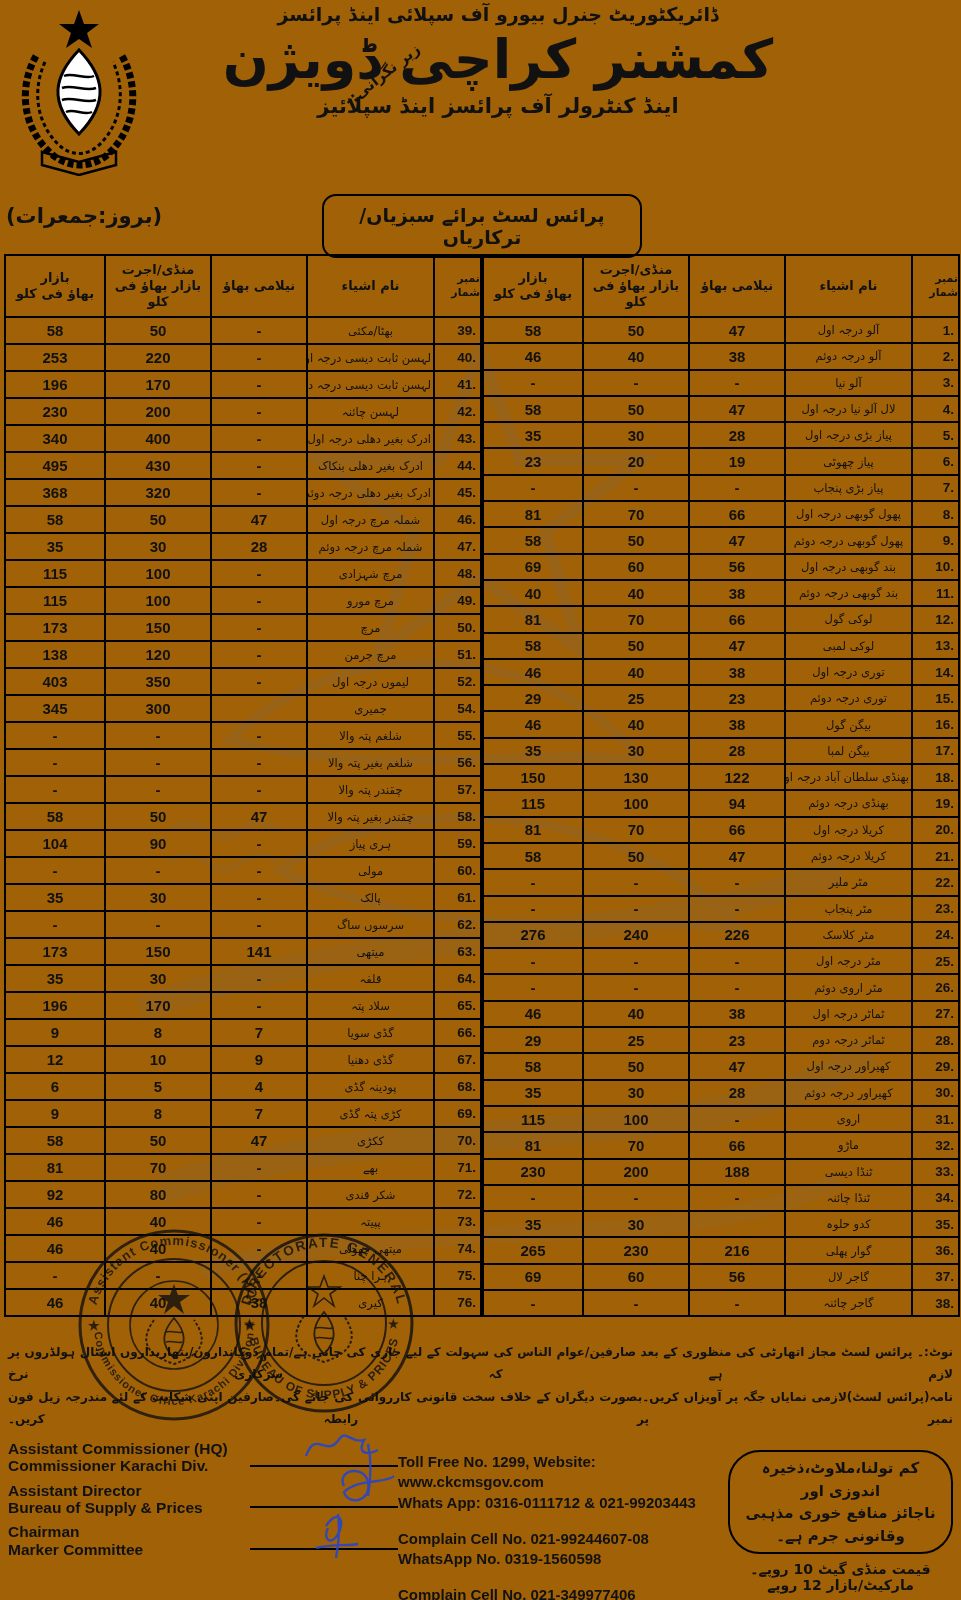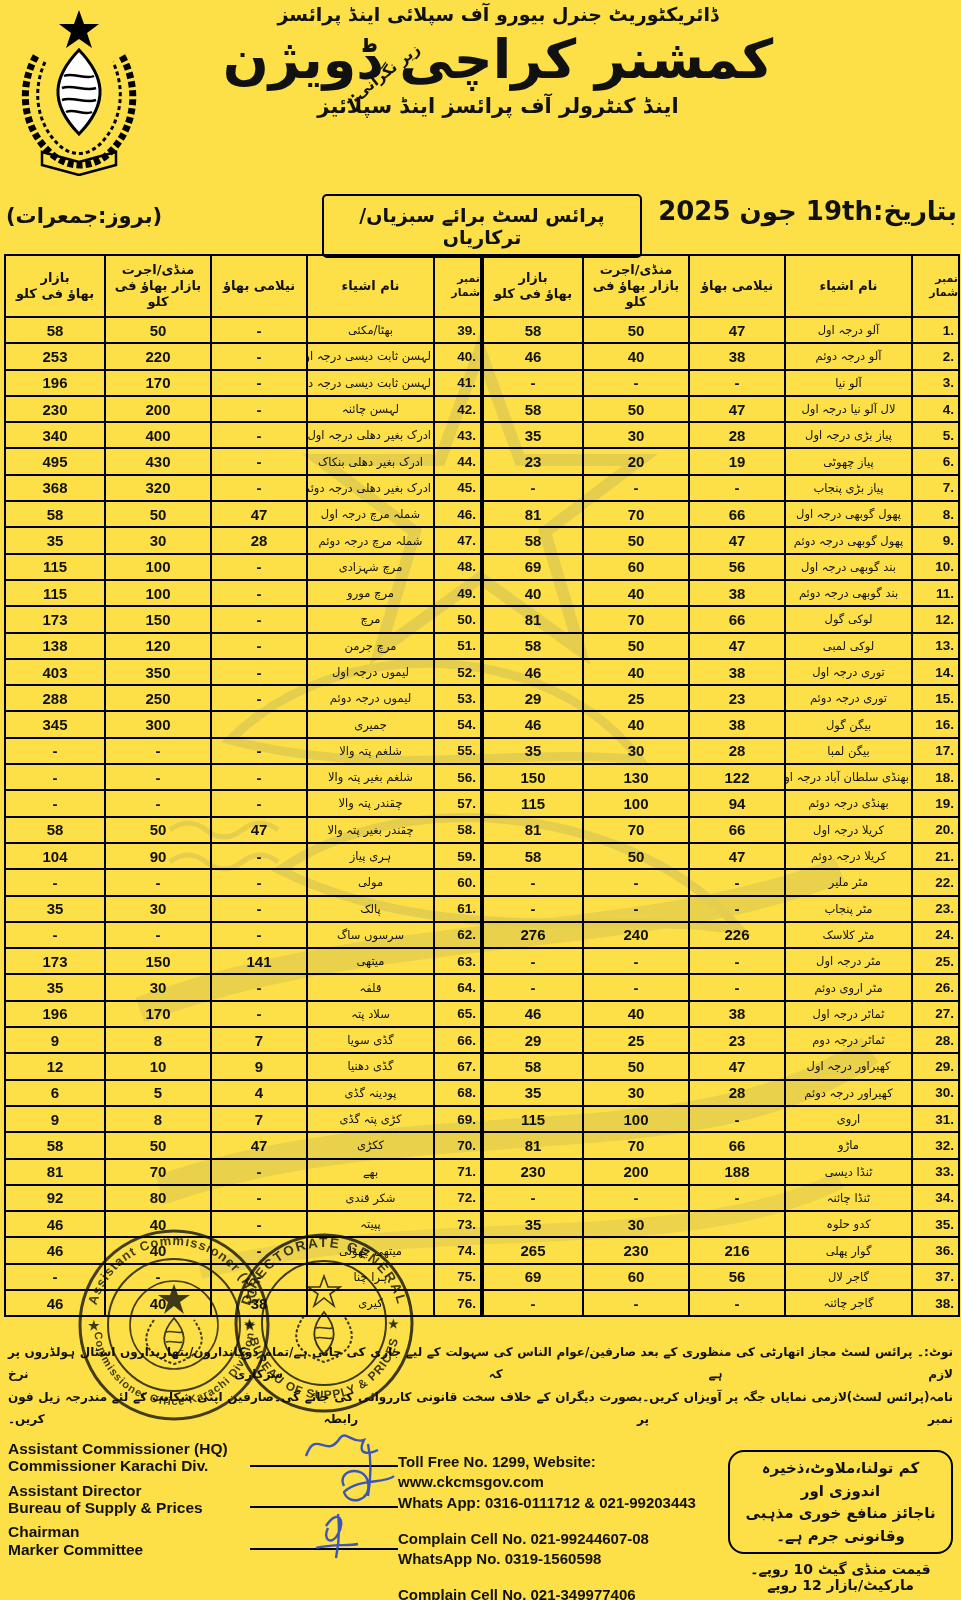--- a/index.html
+++ b/index.html
@@ -1,31 +1,31 @@
 <!DOCTYPE html>
 <html><head>
 <meta charset="utf-8">
 <style>
   * { margin:0; padding:0; box-sizing:border-box; }
   html,body { background:#ffffff; }
   body { width:961px; height:1600px; font-family:"Liberation Sans", sans-serif; color:#111; overflow:hidden; }
-  .page { position:relative; width:961px; height:1600px; background:#fde047; }
+  .page { position:relative; width:961px; height:1600px; background:#a16207; }
 
   .urdu { font-family:"DejaVu Sans", sans-serif; direction:rtl; }
 
   
   .header { position:relative; height:252px; }
   .logo { position:absolute; left:12px; top:4px; }
   .head-center { margin:0 130px 0 165px; text-align:center; }
   .org-line { font-size:19px; font-weight:bold; line-height:1.55; }
   .main-title { font-size:54px; font-weight:bold; line-height:1.15; letter-spacing:-1px; }
   .sub-title { font-size:21px; font-weight:bold; margin-top:2px; }
   .supervision { position:absolute; left:352px; top:92px; transform:rotate(-38deg); transform-origin:left bottom; font-size:15px; font-weight:bold; }
   .day-label { position:absolute; left:6px; top:204px; font-size:21px; font-weight:bold; }
-  .list-title-box { position:absolute; left:322px; top:194px; width:320px; border:2.5px solid #000; border-radius:5px; padding:8px 6px; text-align:center; font-size:19px; font-weight:bold; }
+  .list-title-box { position:absolute; left:322px; top:194px; width:320px; border:2.5px solid #000; border-radius:14px; padding:8px 6px; text-align:center; font-size:19px; font-weight:bold; }
   .date-label { position:absolute; right:4px; top:196px; font-size:26px; font-weight:bold; }
 
   
   .watermark { position:absolute; left:80px; top:310px; opacity:0.16; pointer-events:none; z-index:0; }
 
   
   .tables { position:relative; display:flex; margin:2px 4px 0 4px; z-index:1; }
   table { border-collapse:collapse; table-layout:fixed; width:476.5px; background:transparent; }
   th, td { border:2px solid #000; text-align:center; vertical-align:middle; overflow:hidden; }
   thead th { height:62px; font-weight:bold; line-height:1.25; }
@@ -46,21 +46,21 @@
 
   
   .footer { position:relative; display:flex; margin:10px 8px 0 8px; z-index:2; }
   .officials { width:390px; }
   .official { display:flex; align-items:flex-end; margin-bottom:7px; }
   .off-text { width:240px; font-size:15.5px; font-weight:bold; line-height:1.12; }
   .sig-line { flex:1; border-bottom:2.5px solid #000; height:18px; margin:0 0 8px 2px; }
   .contacts { width:330px; font-size:15px; font-weight:bold; line-height:1.35; padding-top:12px; }
   .contact-gap { margin-top:16px; }
   .warn-col { flex:1; padding-top:10px; text-align:center; }
-  .warn-box { border:2.5px solid #000; border-radius:16px; padding:5px 8px; font-size:15px; font-weight:bold; line-height:1.5; font-family:"DejaVu Sans", sans-serif; direction:rtl; }
+  .warn-box { border:2.5px solid #000; border-radius:32px; padding:5px 8px; font-size:15px; font-weight:bold; line-height:1.5; font-family:"DejaVu Sans", sans-serif; direction:rtl; }
   .price-note { margin-top:7px; font-size:14px; font-weight:bold; font-family:"DejaVu Sans", sans-serif; direction:rtl; }
   .signatures { position:absolute; left:238px; top:-14px; z-index:3; pointer-events:none; }
 </style>
 </head>
 <body>
 
 <div class="page">
 
   <div class="header">
 
@@ -77,21 +77,20 @@
 
     <div class="head-center">
       <div class="org-line urdu">ڈائریکٹوریٹ جنرل بیورو آف سپلائی اینڈ پرائسز</div>
       <div class="main-title urdu">کمشنر کراچی ڈویژن</div>
       <div class="sub-title urdu">اینڈ کنٹرولر آف پرائسز اینڈ سپلائیز</div>
     </div>
 
     <div class="supervision urdu">زیر نگرانی:-</div>
     <div class="day-label urdu">(بروز:جمعرات)</div>
     <div class="list-title-box urdu">پرائس لسٹ برائے سبزیاں/ترکاریاں</div>
-    <div class="date-label urdu">بتاریخ:19th جون 2025</div>
   </div>
 
   <svg class="watermark" width="820" height="1010" viewBox="0 0 820 1010">
     <g fill="none" stroke="#6e6e6e">
       <path d="M400 40 L440 150 L560 150 L465 222 L500 340 L400 268 L300 340 L335 222 L240 150 L360 150 Z" stroke-width="12"></path>
       <path d="M150 430 C260 320 470 330 560 450 C450 436 300 470 150 430 Z" stroke-width="9"></path>
       <path d="M200 560 C330 470 560 500 660 620 C540 600 360 640 200 560 Z" stroke-width="9"></path>
       <path d="M90 520 q18 -14 36 0 q18 14 36 0 q18 -14 36 0 M90 552 q18 -14 36 0 q18 14 36 0 q18 -14 36 0" stroke-width="5"></path>
       <path d="M60 700 C300 610 560 640 760 560" stroke-width="26" opacity="0.8"></path>
       <path d="M80 880 C340 790 620 860 790 740" stroke-width="30" opacity="0.8"></path>
@@ -209,27 +208,20 @@
             <td class="col-auction">-</td>
             <td class="col-name" dir="rtl">مرچ جرمن</td>
             <td class="col-no">51.</td>
           </tr>
           <tr>
             <td class="col-bazar">403</td>
             <td class="col-mandi">350</td>
             <td class="col-auction">-</td>
             <td class="col-name" dir="rtl">لیموں درجہ اول</td>
             <td class="col-no">52.</td>
-          </tr>
-          <tr>
-            <td class="col-bazar">288</td>
-            <td class="col-mandi">250</td>
-            <td class="col-auction">-</td>
-            <td class="col-name" dir="rtl">لیموں درجہ دوئم</td>
-            <td class="col-no">53.</td>
           </tr>
           <tr>
             <td class="col-bazar">345</td>
             <td class="col-mandi">300</td>
             <td class="col-auction"></td>
             <td class="col-name" dir="rtl">جمیری</td>
             <td class="col-no">54.</td>
           </tr>
           <tr>
             <td class="col-bazar">-</td>

